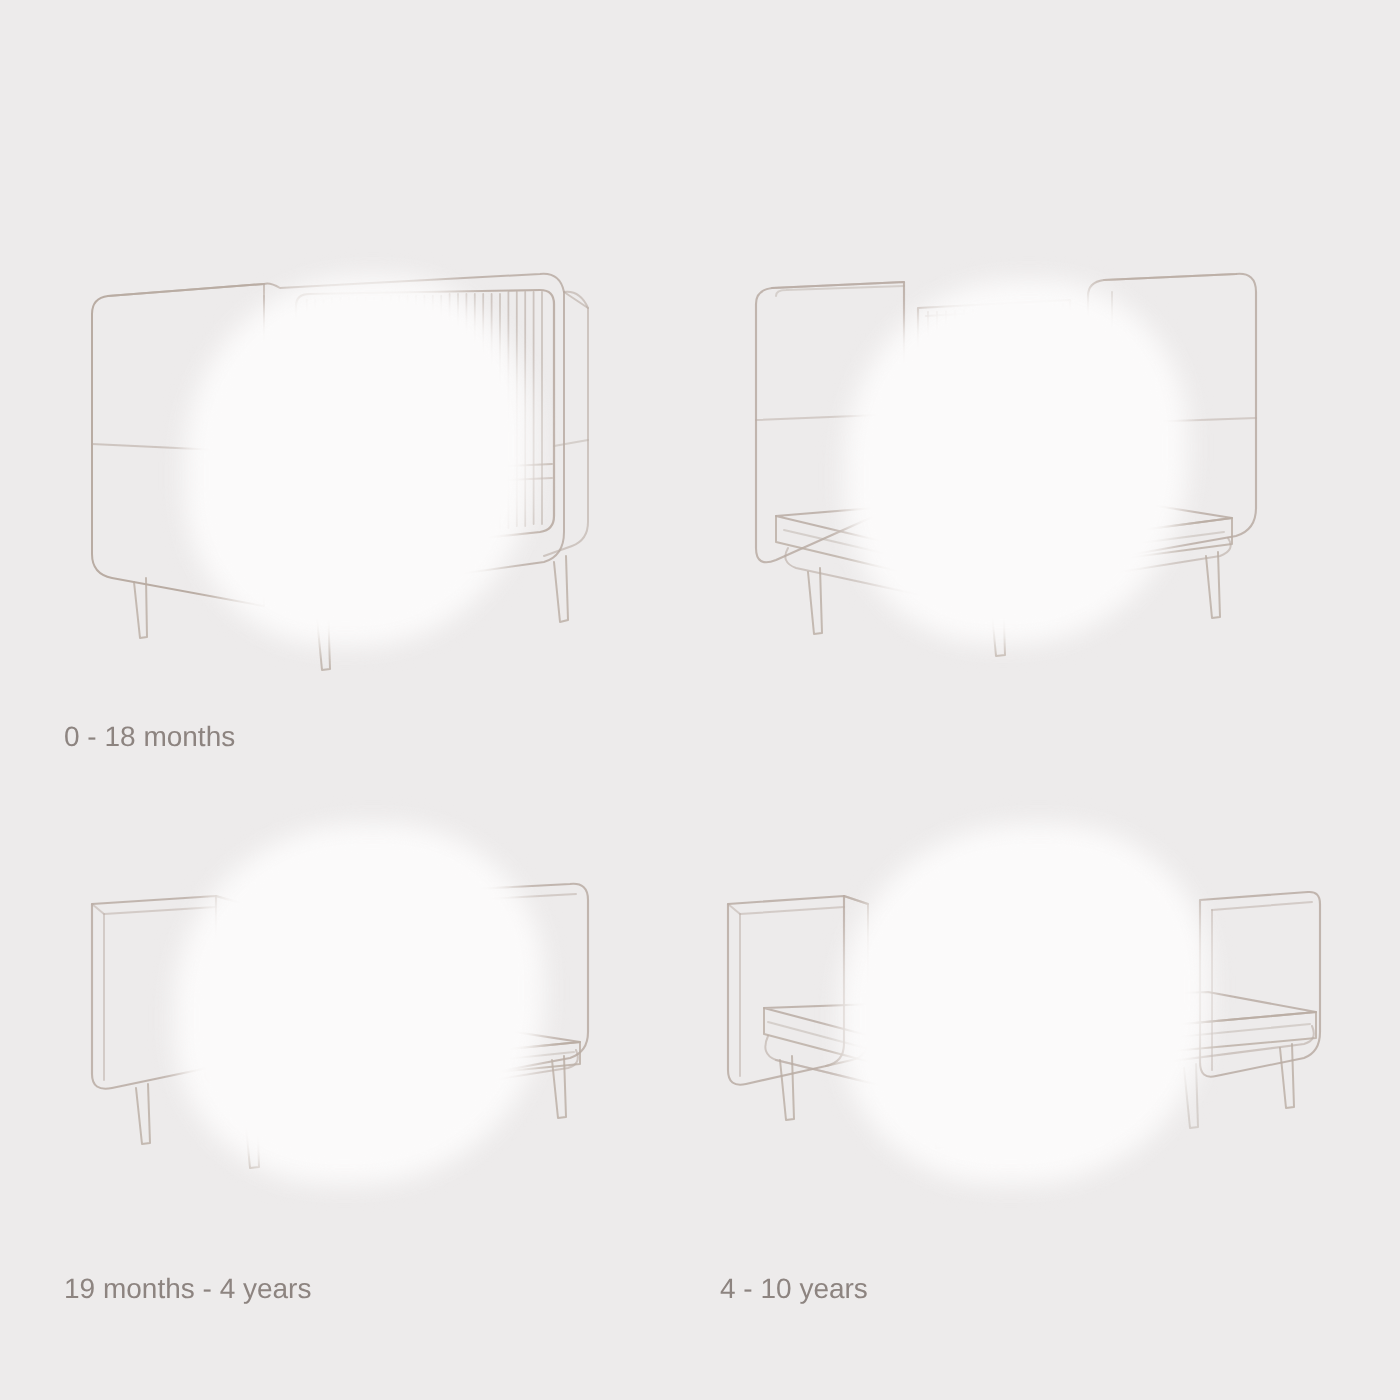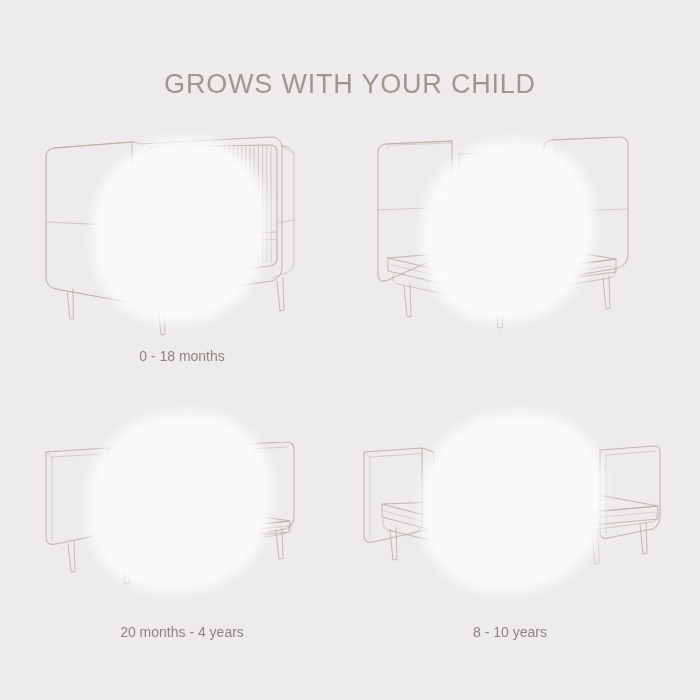--- a/index.html
+++ b/index.html
@@ -57,24 +57,24 @@
   }
   .art-wrap svg {
     display: block;
     width: 300px;
     height: 215px;
     overflow: visible;
   }
 
   .caption {
     position: absolute;
-    top: 220px;
+    top: 232px;
     left: 0;
     width: 300px;
-    text-align: center;
+    text-align: left;
     font-size: 14px;
     font-weight: 400;
     color: #8d8480;
     white-space: nowrap;
   }
 
   
   .glow {
     position: absolute;
     border-radius: 50% 42% 50% 42%;
@@ -85,21 +85,20 @@
   .glow-1 { left: 60px;  top: 10px;  width: 175px; height: 185px; }
   .glow-2 { left: 62px;  top: 12px;  width: 172px; height: 182px; }
   .glow-3 { left: 55px;  top: 8px;   width: 185px; height: 180px; }
   .glow-4 { left: 60px;  top: 8px;   width: 185px; height: 180px; }
 </style>
 </head>
 <body>
 
 <div id="page">
 
-  <div class="title">GROWS WITH YOUR CHILD</div>
 
   <div class="stage stage-r1 stage-c1">
     <div class="art-wrap">
       <div class="glow glow-1"></div>
       <svg viewBox="0 0 300 215" xmlns="http://www.w3.org/2000/svg" fill="none" stroke="#b9aca3" stroke-width="1" stroke-linejoin="round" stroke-linecap="round">
 
         <path d="M14 29 L14 149 Q14 159 24 161 L100 175" stroke-width="1"></path>
         <path d="M14 29 Q14 21 22 20 L100 14"></path>
         <path d="M100 14 L100 175" opacity="0.75"></path>
 
@@ -237,21 +236,21 @@
         <path d="M127 135 L255 122" opacity="0.45"></path>
 
         <path d="M72 128 Q68 136 76 139 L126 150 L252 130 Q259 128 256 121" opacity="0.6"></path>
         <path d="M76 139 L126 150" opacity="0.5"></path>
 
         <path d="M36 140 L39 168 L43 167.5 L42 138" opacity="0.8"></path>
         <path d="M90 148 L93 180 L97.5 179.5 L96.5 146" opacity="0.8"></path>
         <path d="M244 126 L247 155 L251 154.5 L250 124" opacity="0.8"></path>
       </svg>
     </div>
-    <div class="caption">20 months - 4 years</div>
+    <div class="caption">19 months - 4 years</div>
   </div>
 
   <div class="stage stage-r2 stage-c2">
     <div class="art-wrap">
       <div class="glow glow-4"></div>
       <svg viewBox="0 0 300 215" xmlns="http://www.w3.org/2000/svg" fill="none" stroke="#b9aca3" stroke-width="1" stroke-linejoin="round" stroke-linecap="round">
 
         <path d="M4 48 L62 44 L62 118 Q62 127 53 129 L13 138 Q4 140 4 131 Z" stroke-width="1.05" opacity="0.85"></path>
         <path d="M10 53 L62 49.5" opacity="0.5"></path>
         <path d="M4 48 L10 53 L10 134" opacity="0.5"></path>
@@ -270,16 +269,16 @@
 
         <path d="M24 114 Q20 123 28 126 L98 143 L292 118 Q299 116 296 109" opacity="0.6"></path>
         <path d="M28 126 L98 143" opacity="0.5"></path>
 
         <path d="M30 126 L33 156 L37 155.5 L36 124" opacity="0.8"></path>
         <path d="M105 136 L108 170 L112.5 169.5 L111.5 134" opacity="0.8"></path>
         <path d="M280 120 L283 150 L287 149.5 L286 118" opacity="0.8"></path>
         <path d="M232 130 L235 160 L239 159.5 L238 128" opacity="0.45"></path>
       </svg>
     </div>
-    <div class="caption">8 - 10 years</div>
+    <div class="caption">4 - 10 years</div>
   </div>
 
 </div>
 
 </body></html>

